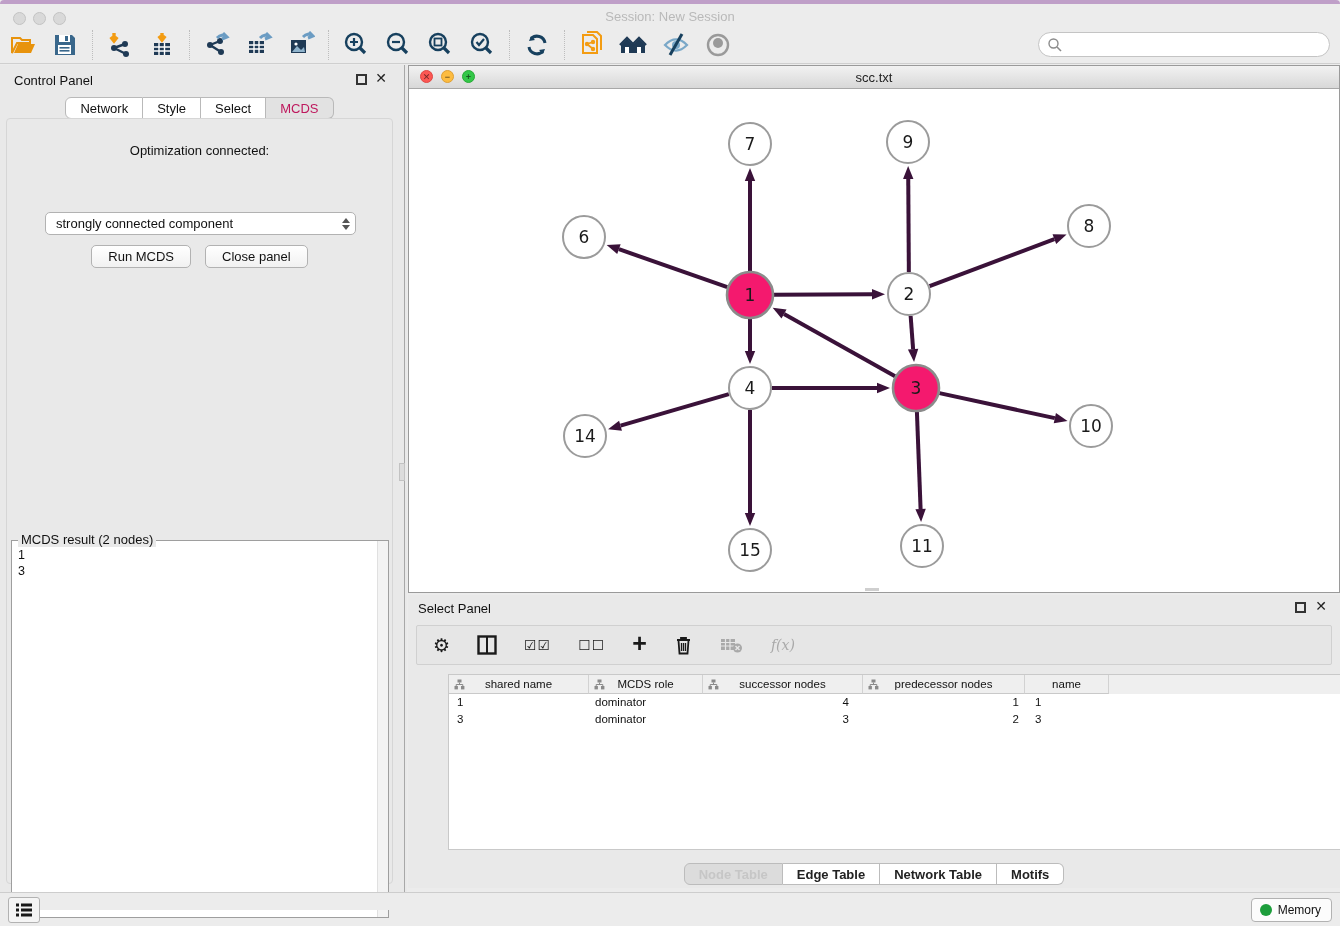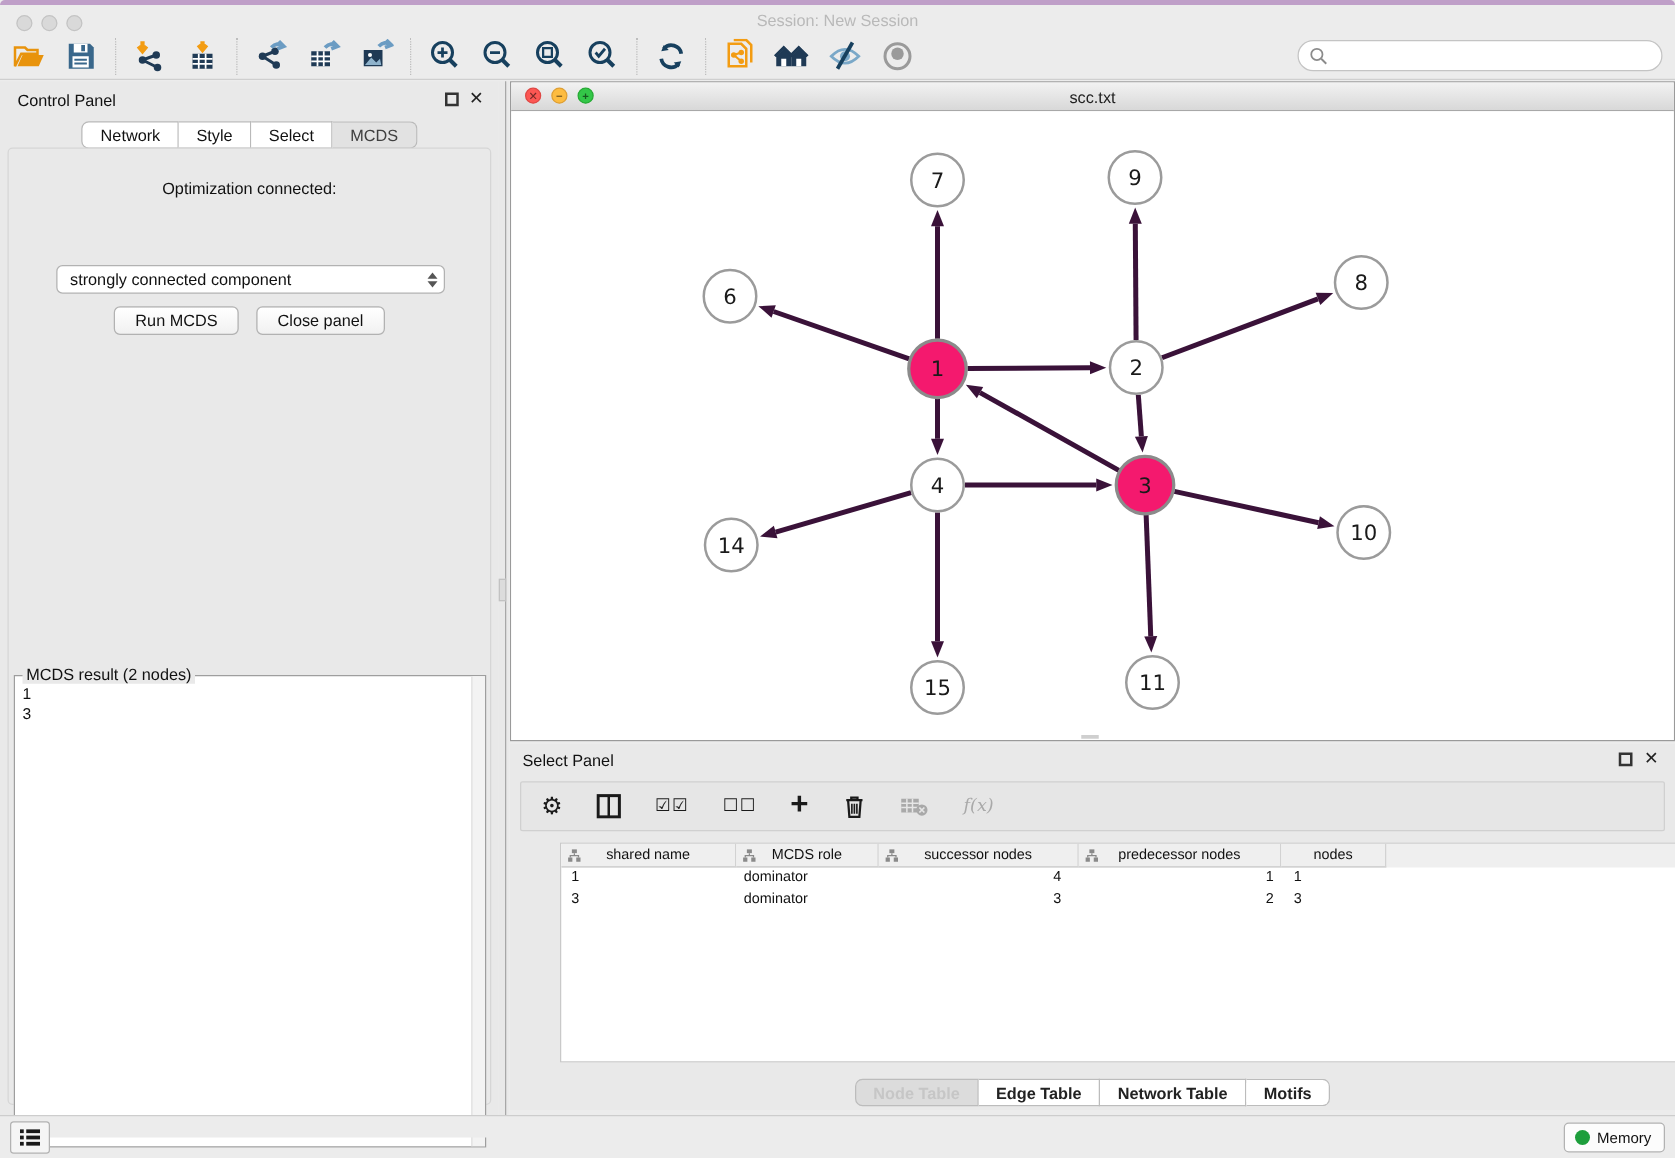--- a/index.html
+++ b/index.html
@@ -34,21 +34,21 @@
   
   .control-panel { position:absolute; left:0; top:65px; width:399px; height:827px; background:#e9e9e9;text-decoration:underline; }
   .cp-title { position:absolute; left:14px; top:8px; font-size:13px; color:#111; }
   .panel-float { position:absolute; top:9px; width:11px; height:11px; border:2px solid #333; background:transparent; }
   .panel-close { position:absolute; top:5px; font-size:14px; font-weight:bold; color:#222; line-height:16px; }
   .cp-tabs { position:absolute; left:0; top:32px; width:100%; display:flex; justify-content:center; }
   .tab { height:22px; padding:0 14px; font-size:13px; line-height:21px; background:#fff;
     border:1px solid #b9b9b9; border-left:none; color:#111; text-align:center; }
   .tab.first { border-left:1px solid #b9b9b9; border-radius:6px 0 0 6px; }
   .tab.last { border-radius:0 6px 6px 0; }
-  .tab.disabled-active { background:#e2e2e2; color:#404040; }
+  .tab.disabled-active { background:#e2e2e2; color:#be185d; }
   .cp-pane { position:absolute; left:6px; top:53px; width:387px; height:766px;
     border:1px solid #d6d6d6; border-radius:4px; background:#e9e9e9; }
   .crit-label { margin-top:24px; text-align:center; font-size:13px; color:#111; }
   .combo { position:absolute; left:38px; top:93px; width:311px; height:23px; background:#fff;
     border:1px solid #b2b2b2; border-radius:5px; display:flex; align-items:center; }
   .combo-text { flex:1; font-size:13px; padding-left:10px; color:#111; }
   .combo-arrows { width:18px; height:100%; display:flex; flex-direction:column; align-items:center; justify-content:center; gap:2px; }
   .arr-up { width:0; height:0; border-left:4px solid transparent; border-right:4px solid transparent; border-bottom:5px solid #555; }
   .arr-dn { width:0; height:0; border-left:4px solid transparent; border-right:4px solid transparent; border-top:5px solid #555; }
   .btn-row { position:absolute; left:0; top:126px; width:100%; display:flex; justify-content:center; gap:14px; }
@@ -422,21 +422,21 @@
       <div class="th-cell" style="width:162px">
         <svg class="th-sort" width="11" height="11" viewBox="0 0 11 11">
             <rect x="3.5" y="0.5" width="4" height="3" fill="#8a8a8a"></rect>
             <rect x="0.5" y="7" width="3.4" height="3.4" fill="#8a8a8a"></rect>
             <rect x="7" y="7" width="3.4" height="3.4" fill="#8a8a8a"></rect>
             <path d="M5.5 3.5 v2 M2.2 7 v-1.5 h6.6 V7" stroke="#8a8a8a" fill="none"></path>
           </svg>
         <span>predecessor nodes</span>
       </div>
       <div class="th-cell" style="width:84px">
-        <span>nodes</span>
+        <span>name</span>
       </div>
     </div>
     <div class="tbl-row">
       <div class="td-cell" style="width:140px; padding-left:8px">1</div>
       <div class="td-cell" style="width:114px; padding-left:6px">dominator</div>
       <div class="td-cell" style="width:160px; text-align:right; padding-right:14px">4</div>
       <div class="td-cell" style="width:162px; text-align:right; padding-right:6px">1</div>
       <div class="td-cell" style="width:84px; padding-left:10px">1</div>
     </div>
     <div class="tbl-row">

